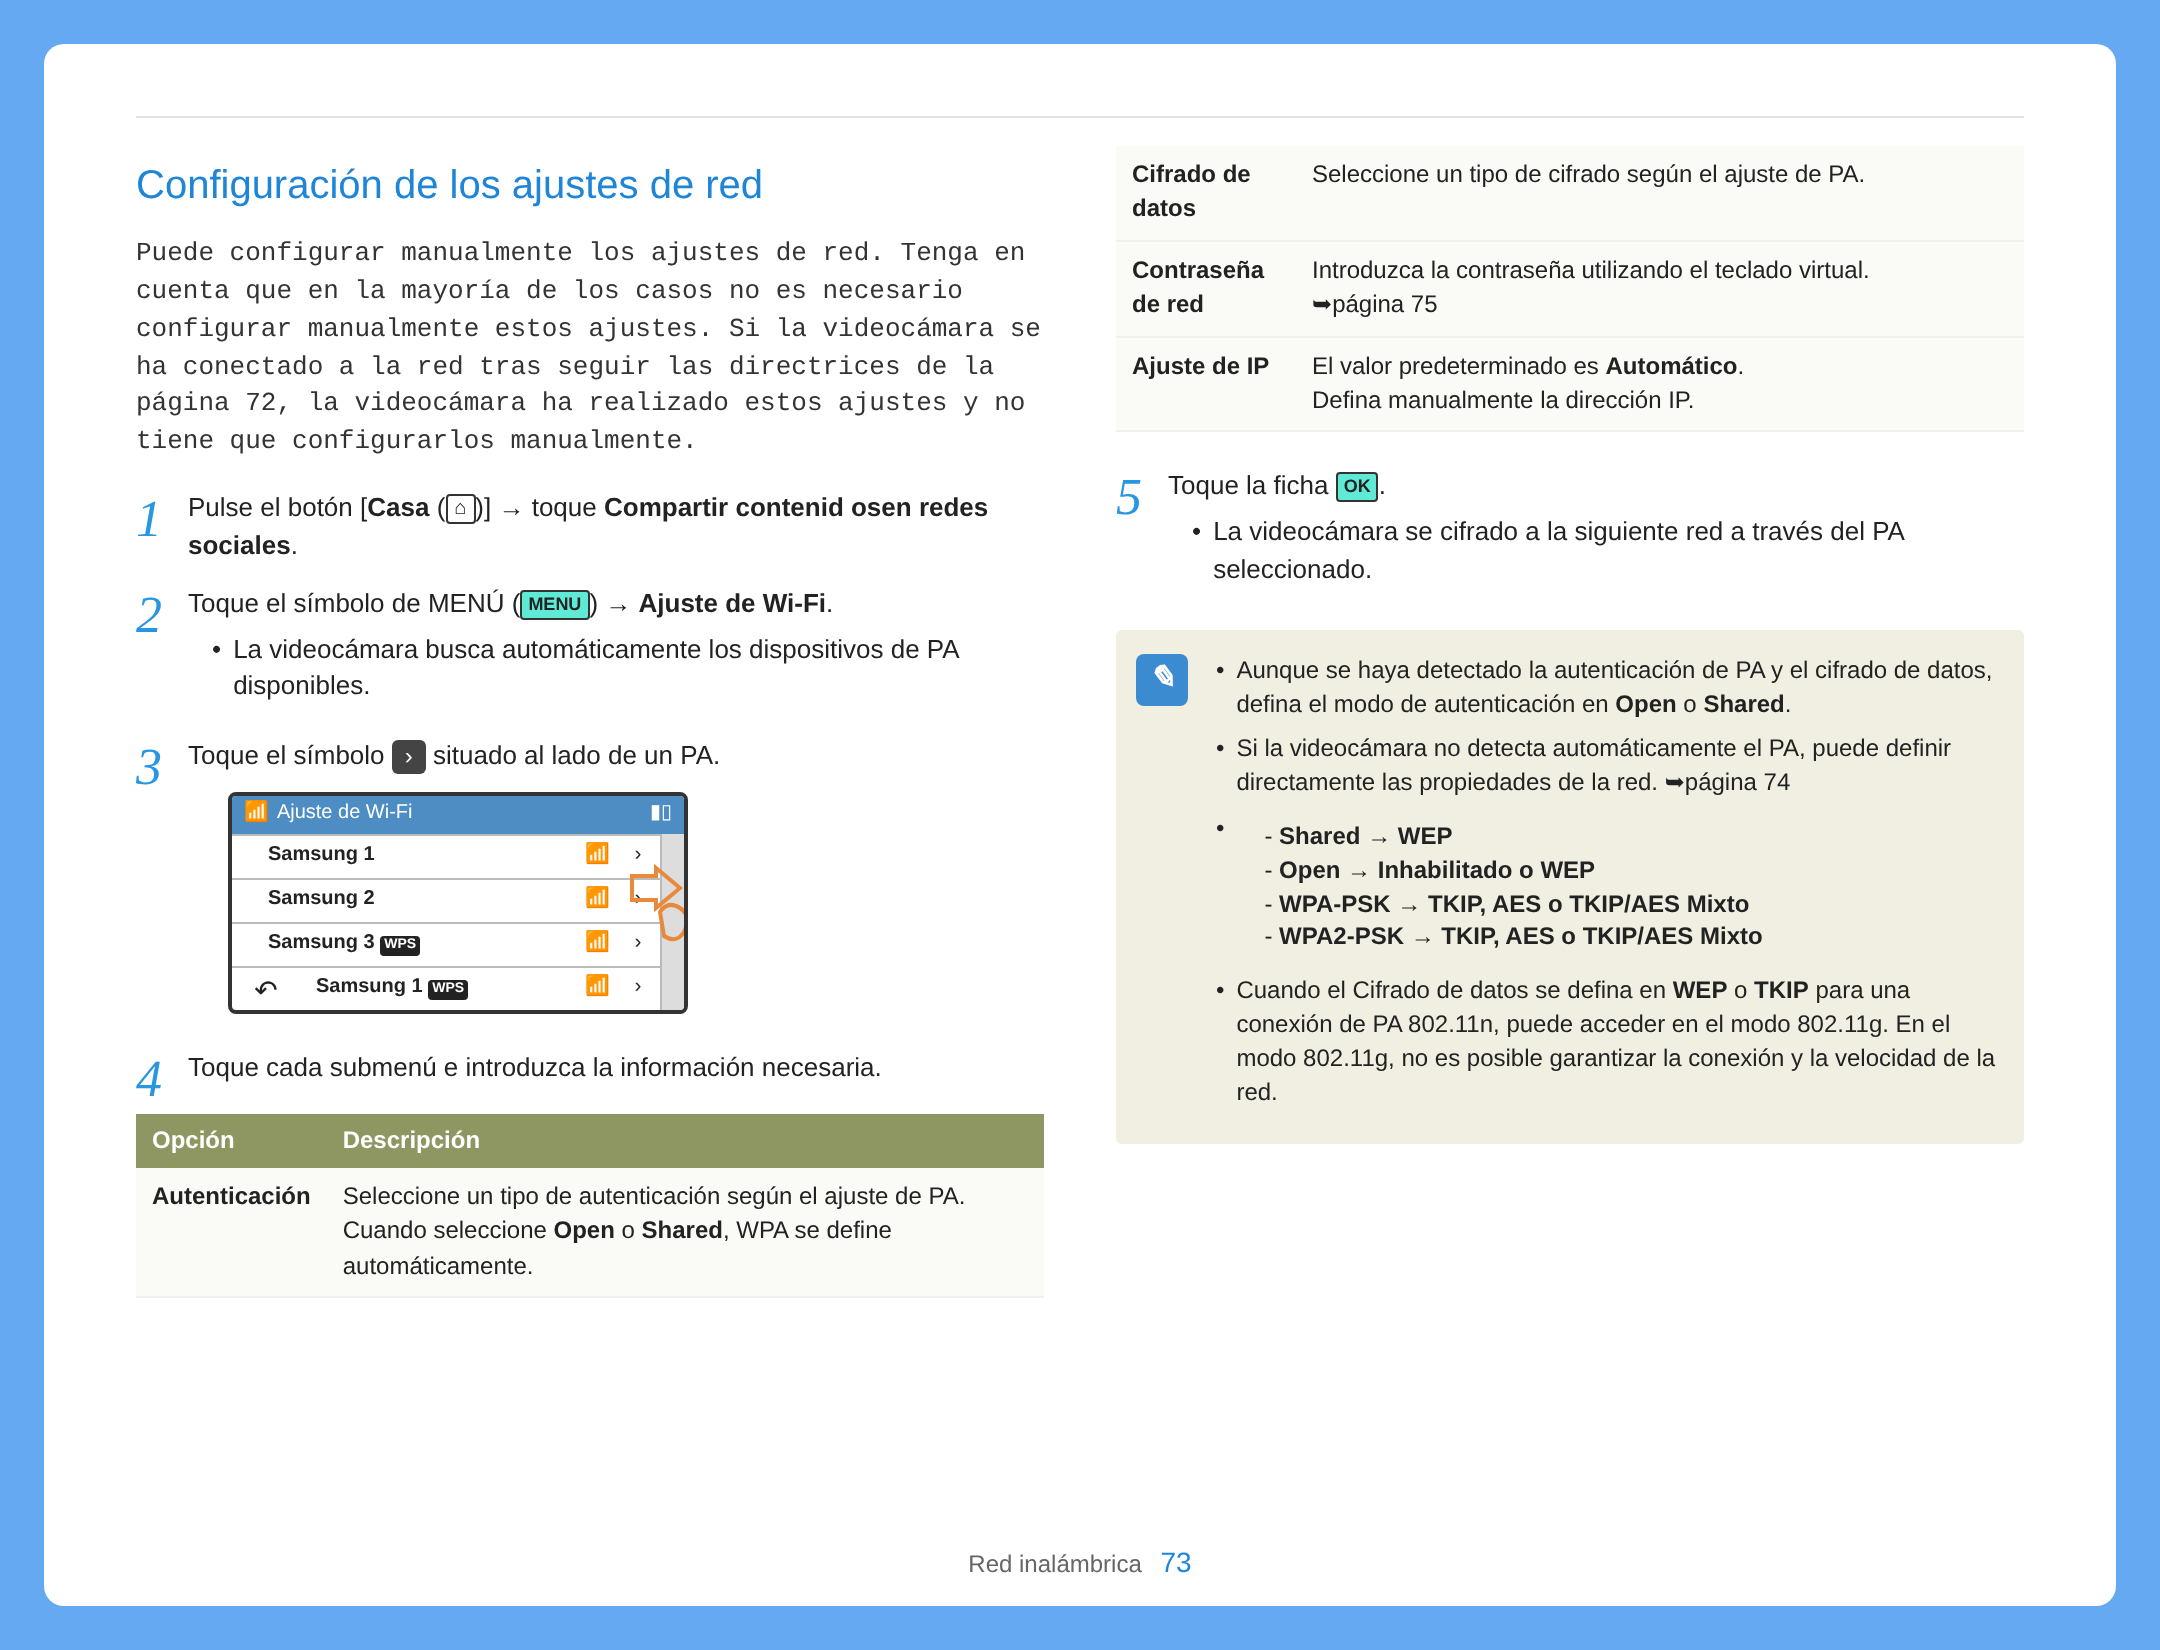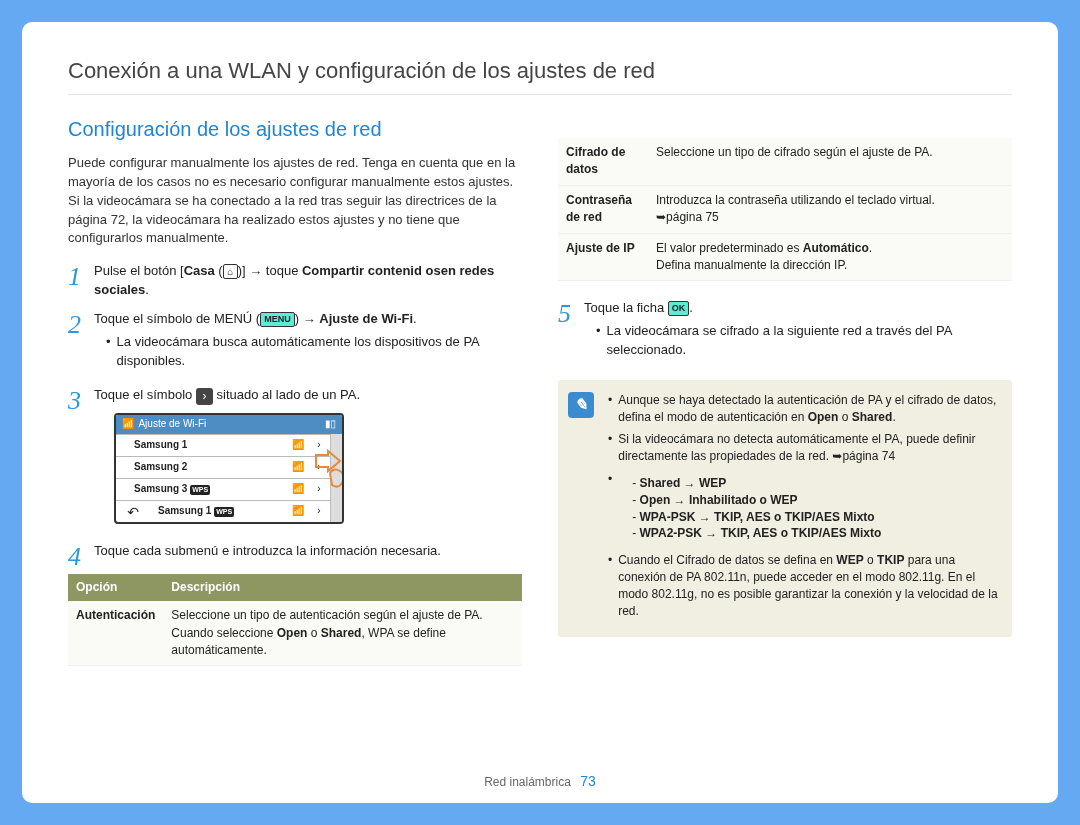--- a/index.html
+++ b/index.html
@@ -26,30 +26,29 @@
     margin-bottom: 10px;
   }
   .sep {
     border: none;
     border-top: 1px solid #e2e2e2;
     margin-bottom: 14px;
   }
   .cols {
     display: flex;
     gap: 36px;
-    align-items: center;
   }
   .col { flex: 1; font-size: 13px; line-height: 1.45; }
   .section-title {
     color: #1f85d6;
     font-size: 20px;
     font-weight: normal;
     margin: 6px 0 10px 0;
   }
-  .intro { margin-bottom: 14px; color:#333; }
+  .intro { margin-bottom: 14px; color:#333;font-family:Liberation Mono, monospace; }
   .step { display: flex; margin: 10px 0 4px 0; }
   .step-num {
     font-family: Georgia, 'Times New Roman', serif;
     font-style: italic;
     color: #2896e0;
     font-size: 26px;
     line-height: 1;
     width: 26px;
     flex: none;
     padding-top: 2px;
@@ -117,21 +116,20 @@
   .note .dash-list div::before { content:"- "; font-weight:normal;}
   
   .footer { position:absolute; bottom:14px; left:0; right:0; text-align:center; color:#666; font-size:12px;}
   .footer .pn { color:#1f85d6; font-size:14px; font-weight: normal; margin-left:6px;text-align:center;}
   b { font-weight:bold; }
 </style>
 </head>
 <body>
 
 <div class="page">
-  <h1 class="main-title">Conexión a una WLAN y configuración de los ajustes de red</h1>
   <hr class="sep">
 
   <div class="cols">
 
     <div class="col">
       <h2 class="section-title">Configuración de los ajustes de red</h2>
       <p class="intro">Puede configurar manualmente los ajustes de red. Tenga en cuenta que en la mayoría de los casos no es necesario configurar manualmente estos ajustes. Si la videocámara se ha conectado a la red tras seguir las directrices de la página 72, la videocámara ha realizado estos ajustes y no tiene que configurarlos manualmente.</p>
 
       <div class="step">
         <div class="step-num">1</div>

